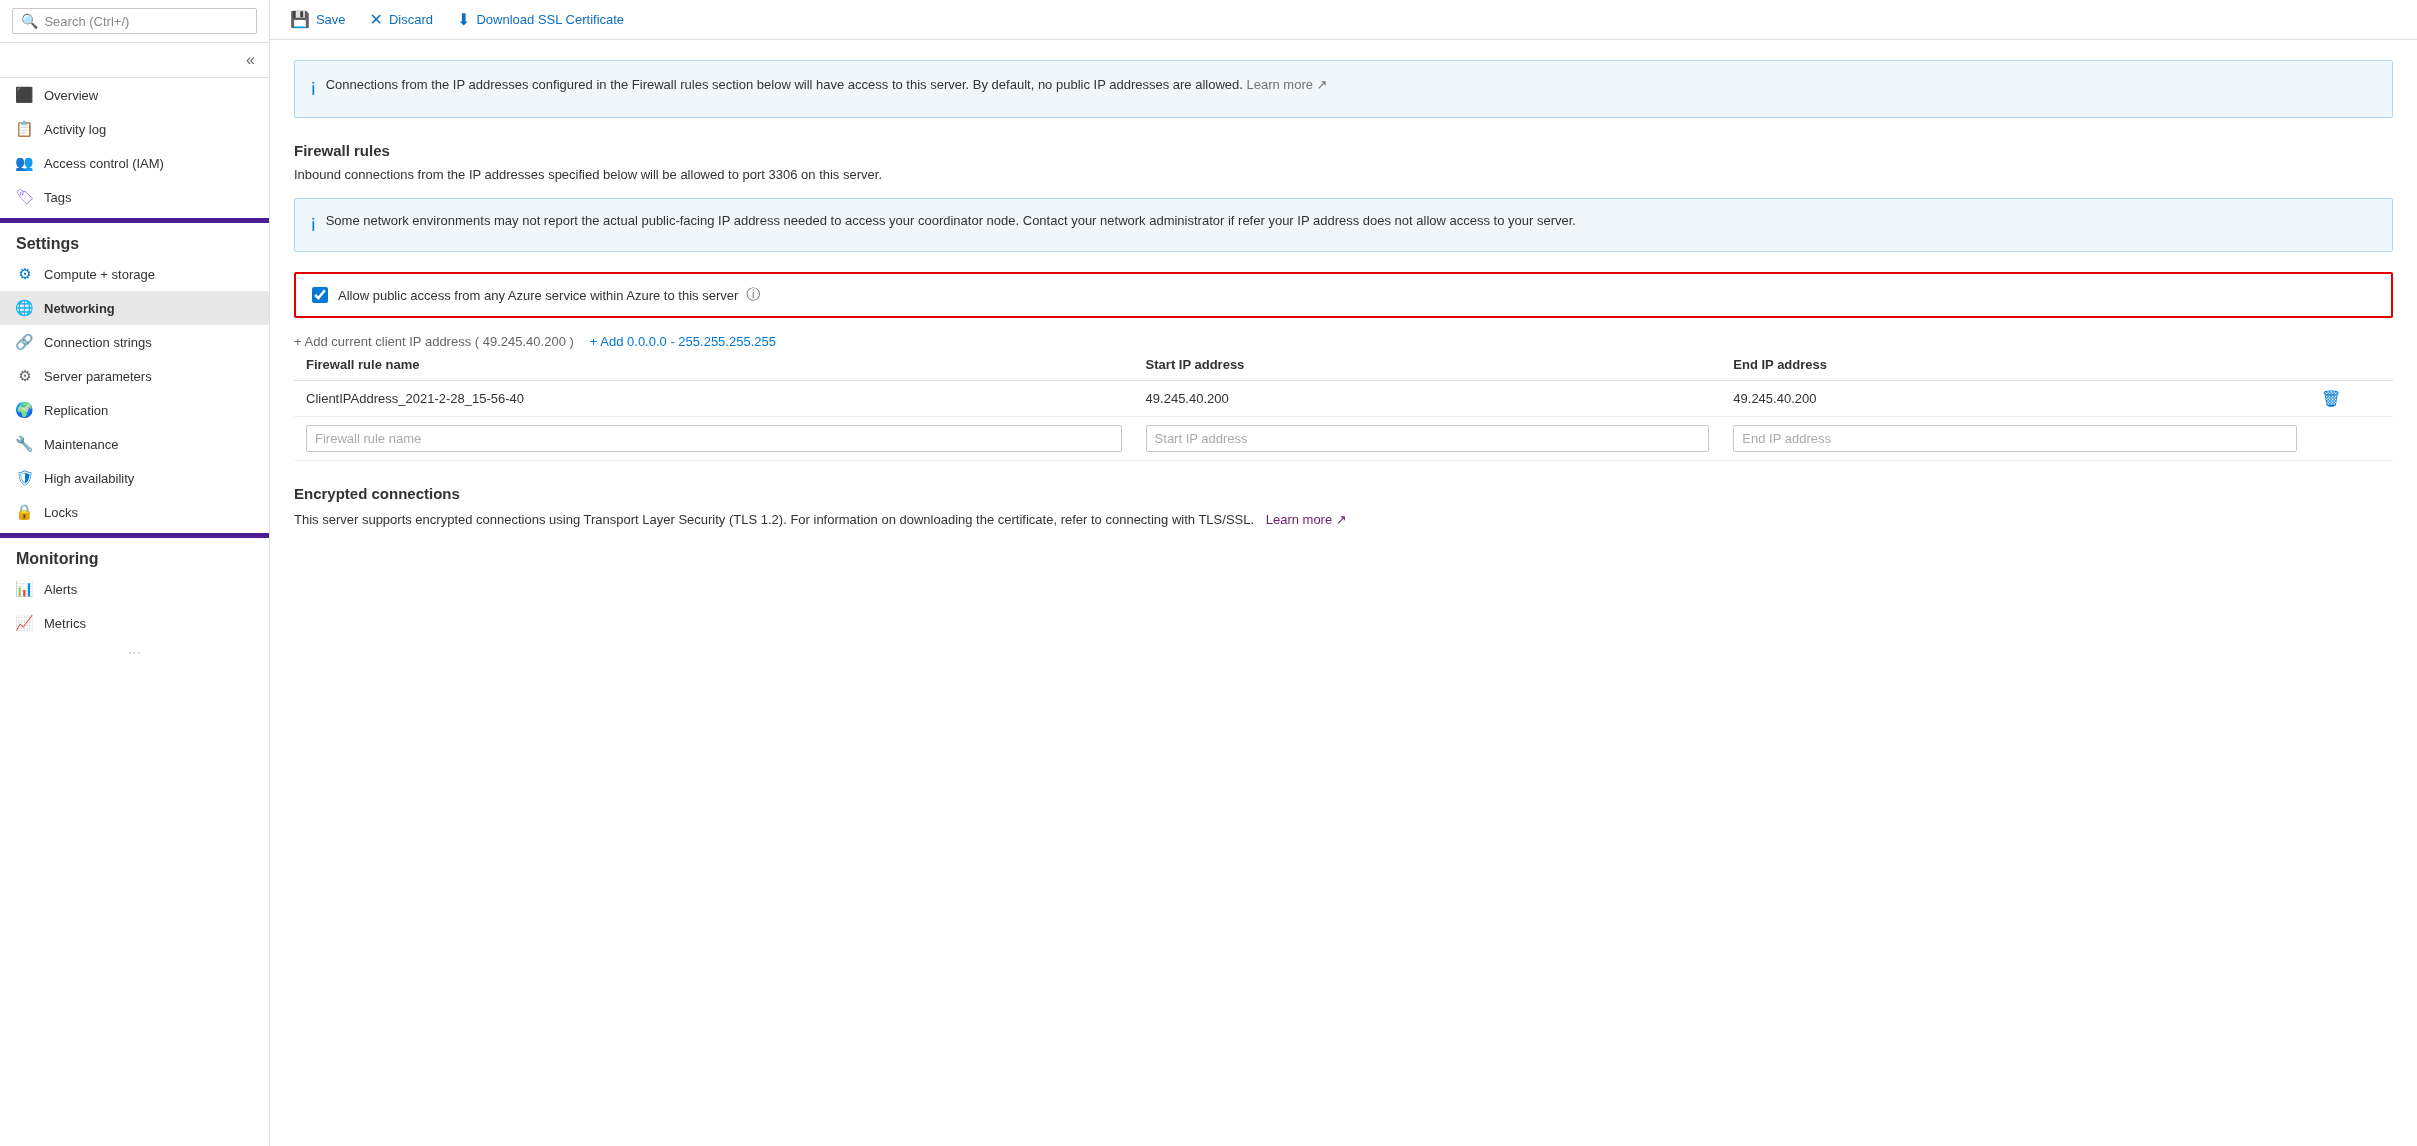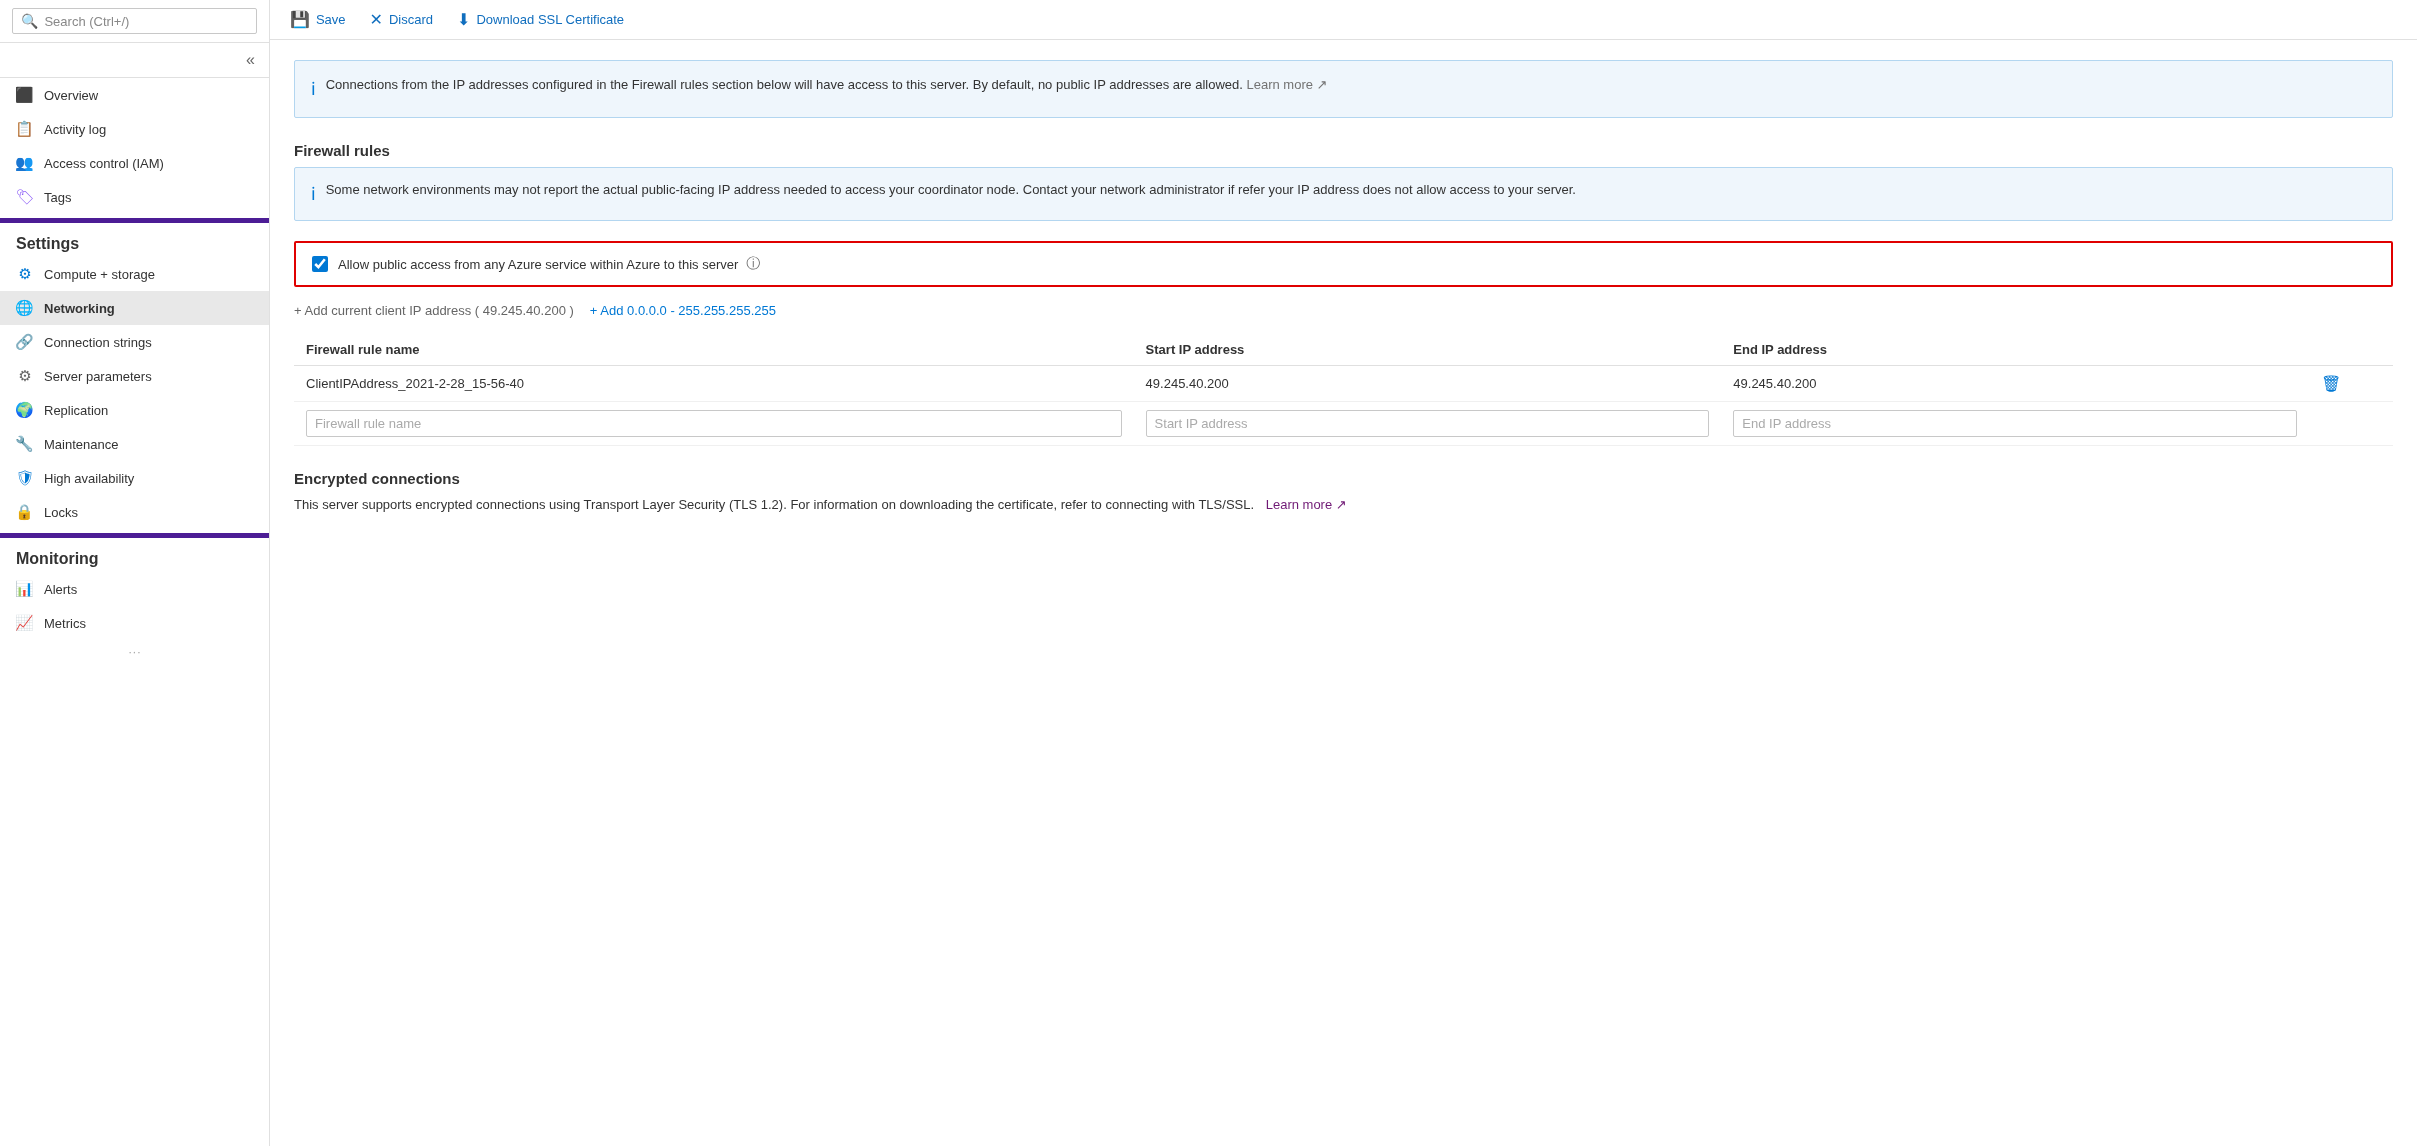--- a/index.html
+++ b/index.html
@@ -43,21 +43,21 @@
     .net-banner { background: #eff6fc; border: 1px solid #b3d6f0; border-radius: 2px; padding: 12px 16px; display: flex; gap: 10px; margin-bottom: 20px; font-size: 13px; color: #333; line-height: 1.5; }
     .net-banner .info-icon { color: #0078d4; font-size: 18px; flex-shrink: 0; margin-top: 1px; }
 
     
     .checkbox-row { display: flex; align-items: center; gap: 10px; border: 2px solid #e00000; border-radius: 2px; padding: 12px 16px; margin-bottom: 16px; }
     .checkbox-row input[type="checkbox"] { width: 16px; height: 16px; accent-color: #0078d4; cursor: pointer; }
     .checkbox-row label { font-size: 13px; color: #333; cursor: pointer; display: flex; align-items: center; gap: 8px; }
     .checkbox-row .info-circle { color: #666; font-size: 14px; }
 
     
-    .add-ip-row { display: flex; align-items: center; gap: 16px; margin-bottom: 16px; font-size: 13px; }
+    .add-ip-row { display: flex; align-items: center; gap: 16px; margin-bottom: 0; font-size: 13px; }
     .add-ip-row .add-client-ip { color: #666; }
     .add-ip-row a { color: #0078d4; text-decoration: none; cursor: pointer; text-align: right; }
 
     
     .fw-table { width: 100%; border-collapse: collapse; margin-bottom: 24px; }
     .fw-table th { text-align: left; font-weight: 600; font-size: 13px; color: #333; padding: 8px 12px; border-bottom: 1px solid #e0e0e0; }
     .fw-table td { padding: 8px 12px; font-size: 13px; color: #333; border-bottom: 1px solid #f0f0f0; vertical-align: middle; }
     .fw-table .input-cell input { width: 100%; border: 1px solid #c8c8c8; border-radius: 2px; padding: 5px 8px; font-size: 13px; color: #555; }
     .fw-table .input-cell input::placeholder { color: #aaa; }
     .delete-icon { color: #0078d4; cursor: pointer; font-size: 16px; }
@@ -181,20 +181,21 @@
       <div>
         <span>Connections from the IP addresses configured in the Firewall rules section below will have access to this server. By default, no public IP addresses are allowed.</span>
         <a>
           <span>Learn more</span>
           <span>↗</span>
         </a>
       </div>
     </div>
 
     <div class="section-title">Firewall rules</div>
+    <div class="section-desc">Inbound connections from the IP addresses specified below will be allowed to port 3306 on this server.</div>
 
     <div class="net-banner">
       <span class="info-icon">ℹ</span>
       <span>Some network environments may not report the actual public-facing IP address needed to access your coordinator node. Contact your network administrator if refer your IP address does not allow access to your server.</span>
     </div>
 
     <div class="checkbox-row">
       <input type="checkbox" id="allow-azure" checked="" style="">
       <label for="allow-azure">
         <span>Allow public access from any Azure service within Azure to this server</span>

